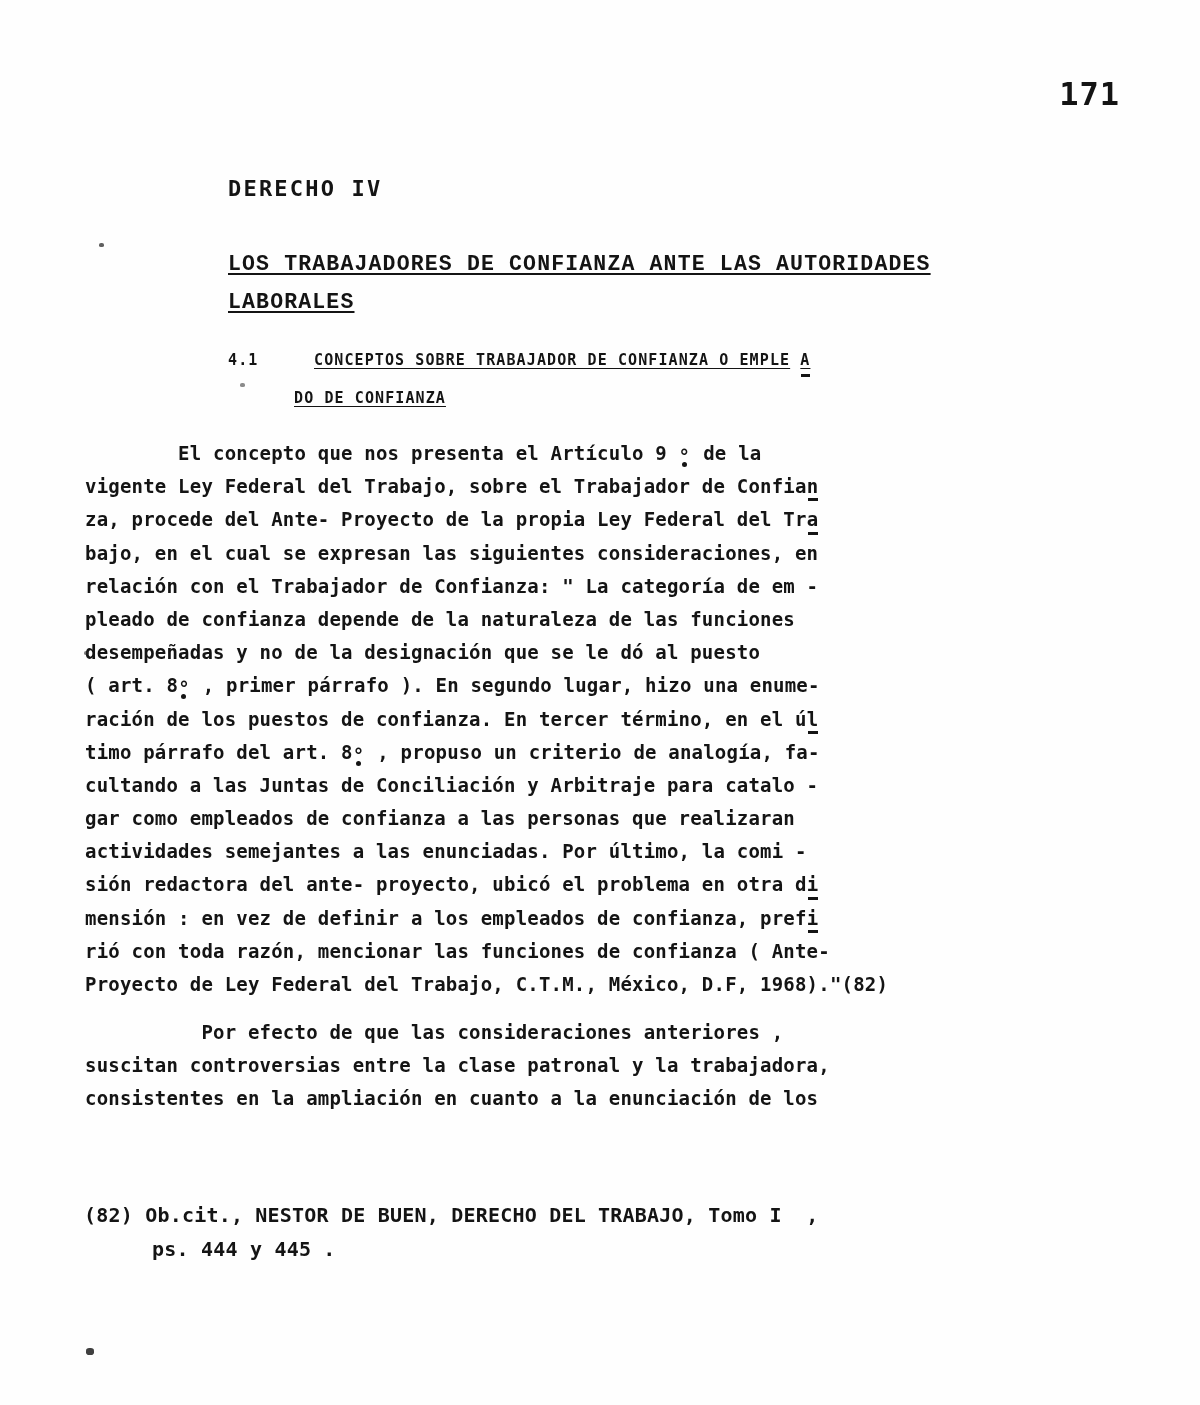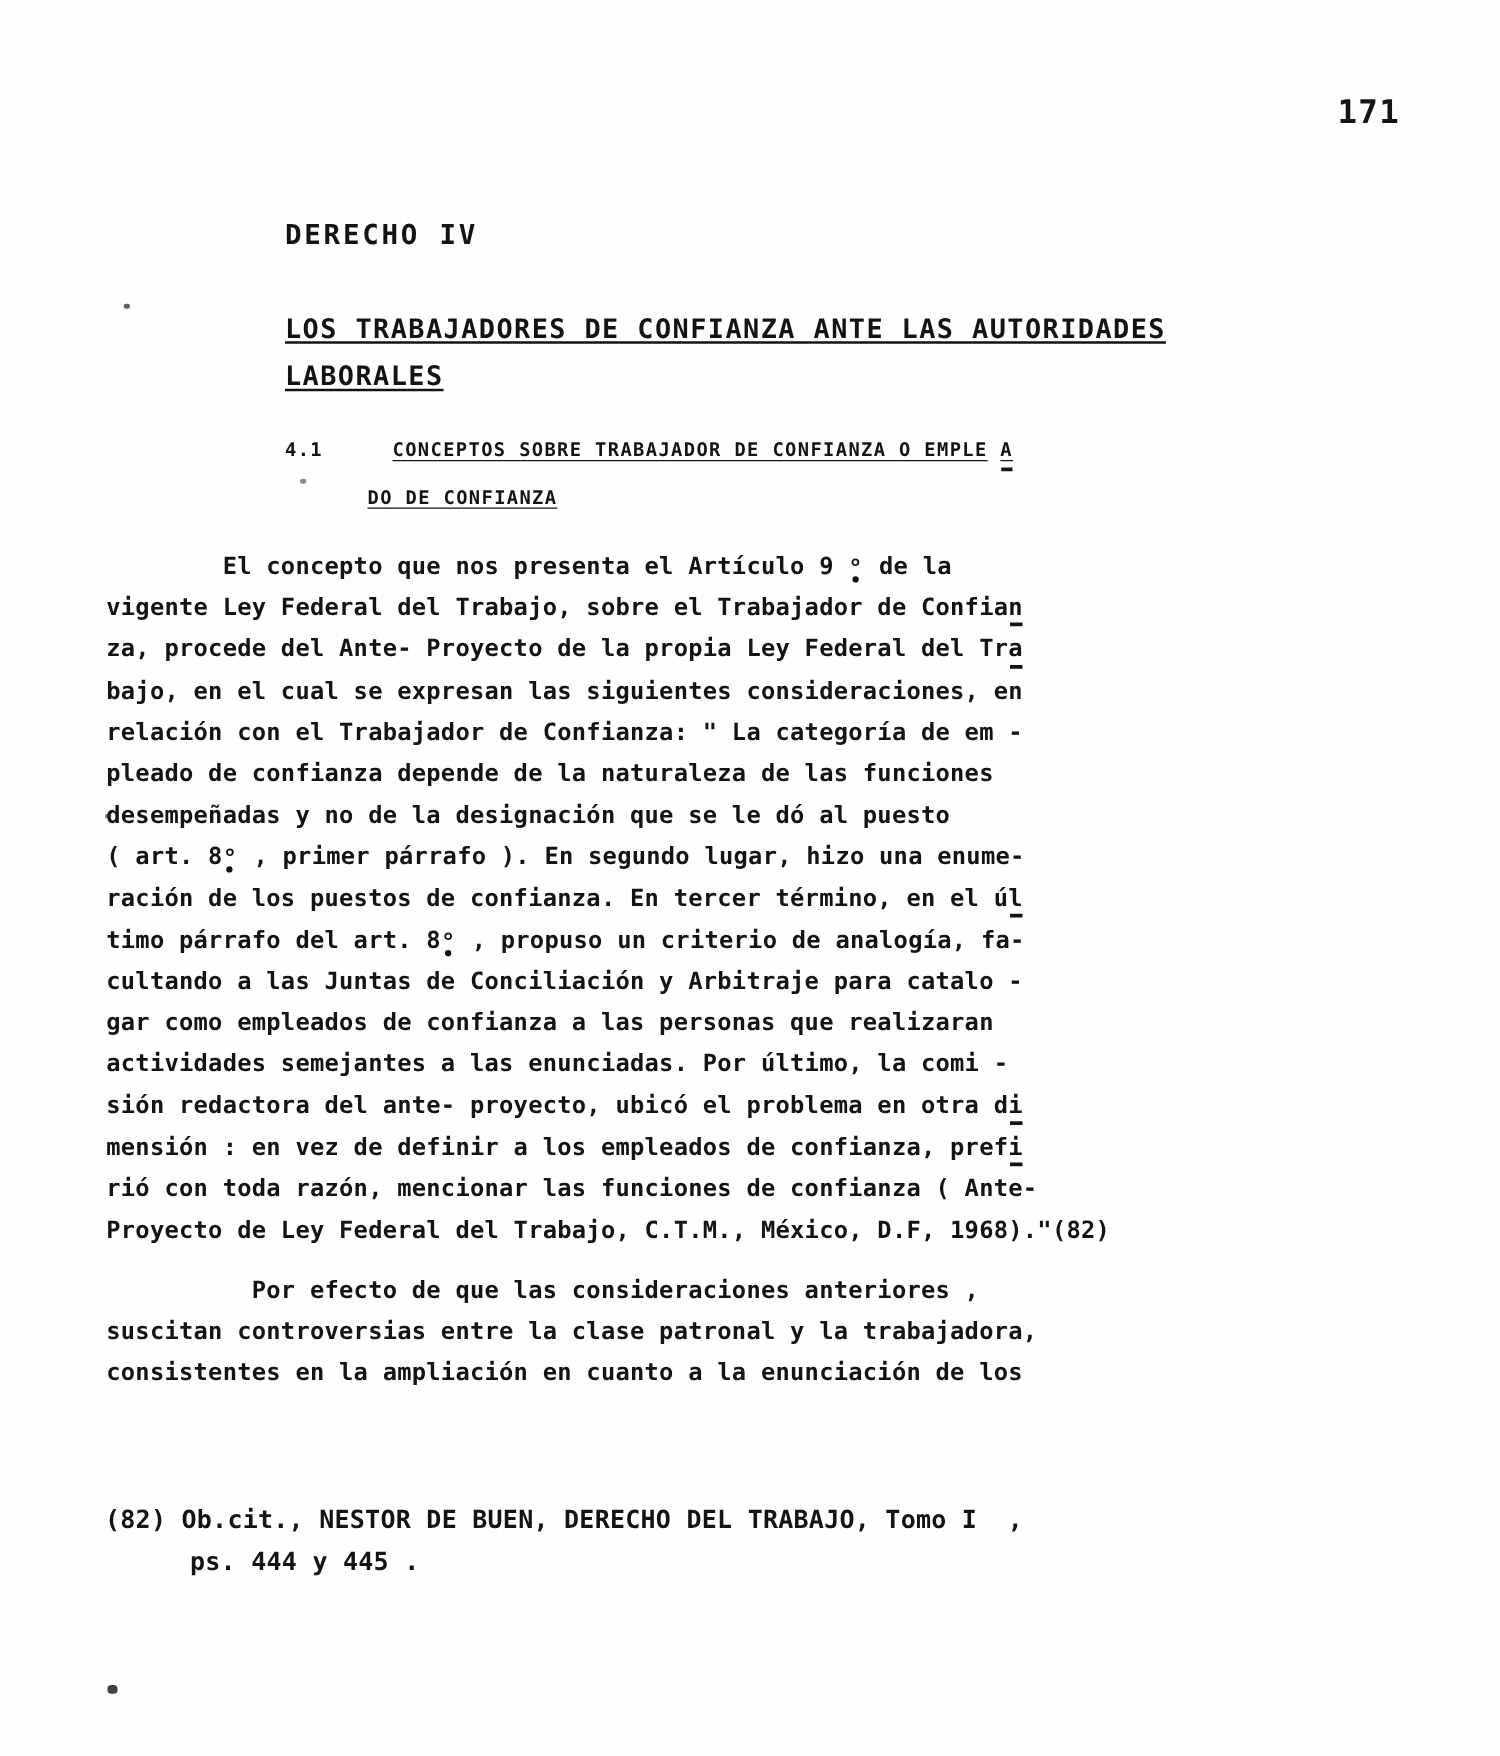--- a/index.html
+++ b/index.html
@@ -22,21 +22,21 @@
     overflow: hidden;
   }
 
   
   .folio {
     position: absolute;
     top: 75px;
     left: 0;
     right: 80px;
     text-align: right;
-    font-size: 26px;
+    font-size: 32px;
     letter-spacing: 1px;
     font-weight: 700;
   }
 
   
   .chapter-label {
     position: absolute;
     top: 176px;
     left: 228px;
     font-size: 22px;
@@ -46,20 +46,21 @@
 
   .chapter-title {
     position: absolute;
     top: 245px;
     left: 228px;
     width: 830px;
     font-size: 21.5px;
     font-weight: 700;
     letter-spacing: 1.15px;
     line-height: 38px;
+    font-family: Liberation Mono, monospace;
   }
   .chapter-title .ul { text-decoration: underline; text-underline-offset: 3px; }
 
   .section-heading {
     position: absolute;
     top: 341px;
     left: 228px;
     width: 850px;
     font-size: 15px;
     font-weight: 700;

